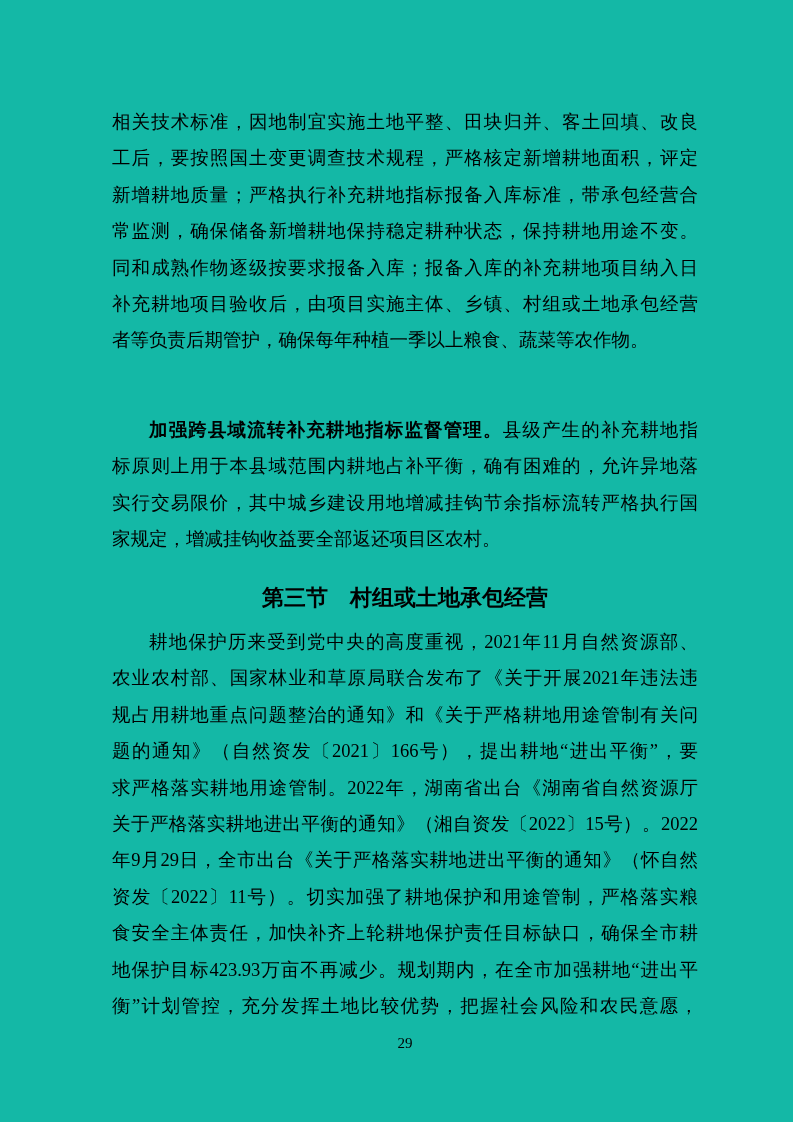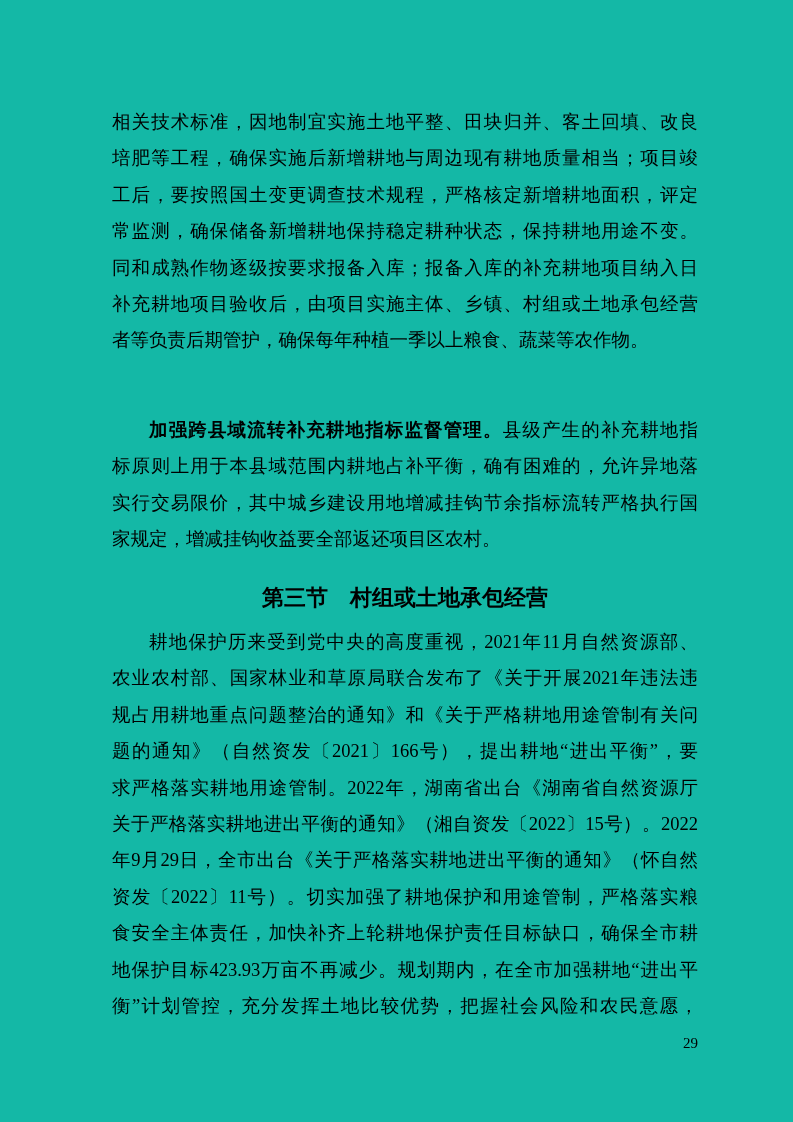--- a/index.html
+++ b/index.html
@@ -53,34 +53,34 @@
     font-size: 22px;
     font-weight: 700;
     font-family: "Liberation Sans", "DejaVu Sans", sans-serif;
     color: #000000;
   }
   #para3 { top: 624px; }
   #page-number {
     top: 1033px;
     height: 20px;
     line-height: 20px;
-    text-align: right;
+    text-align: center;
     font-size: 15px;
     font-family: "Liberation Serif", "DejaVu Serif", serif;
   }
 </style>
 </head>
 <body>
 
 <div class="page">
 
   <div class="col para" id="para1">
       <div class="tline">相关技术标准，因地制宜实施土地平整、田块归并、客土回填、改良</div>
-      <div class="tline">培肥等工程，确保实施后新增耕地与周边现有耕地质量相当；项目竣</div>
       <div class="tline">工后，要按照国土变更调查技术规程，严格核定新增耕地面积，评定</div>
+      <div class="tline">新增耕地质量；严格执行补充耕地指标报备入库标准，带承包经营合</div>
       <div class="tline">常监测，确保储备新增耕地保持稳定耕种状态，保持耕地用途不变。</div>
       <div class="tline">同和成熟作物逐级按要求报备入库；报备入库的补充耕地项目纳入日</div>
       <div class="tline">补充耕地项目验收后，由项目实施主体、乡镇、村组或土地承包经营</div>
       <div class="tline short">者等负责后期管护，确保每年种植一季以上粮食、蔬菜等农作物。</div>
     </div>
 
   <div class="col para" id="para2">
       <div class="tline indent"><span class="lead-bold">加强跨县域流转补充耕地指标监督管理。</span>县级产生的补充耕地指</div>
       <div class="tline">标原则上用于本县域范围内耕地占补平衡，确有困难的，允许异地落</div>
       <div class="tline">实行交易限价，其中城乡建设用地增减挂钩节余指标流转严格执行国</div>

